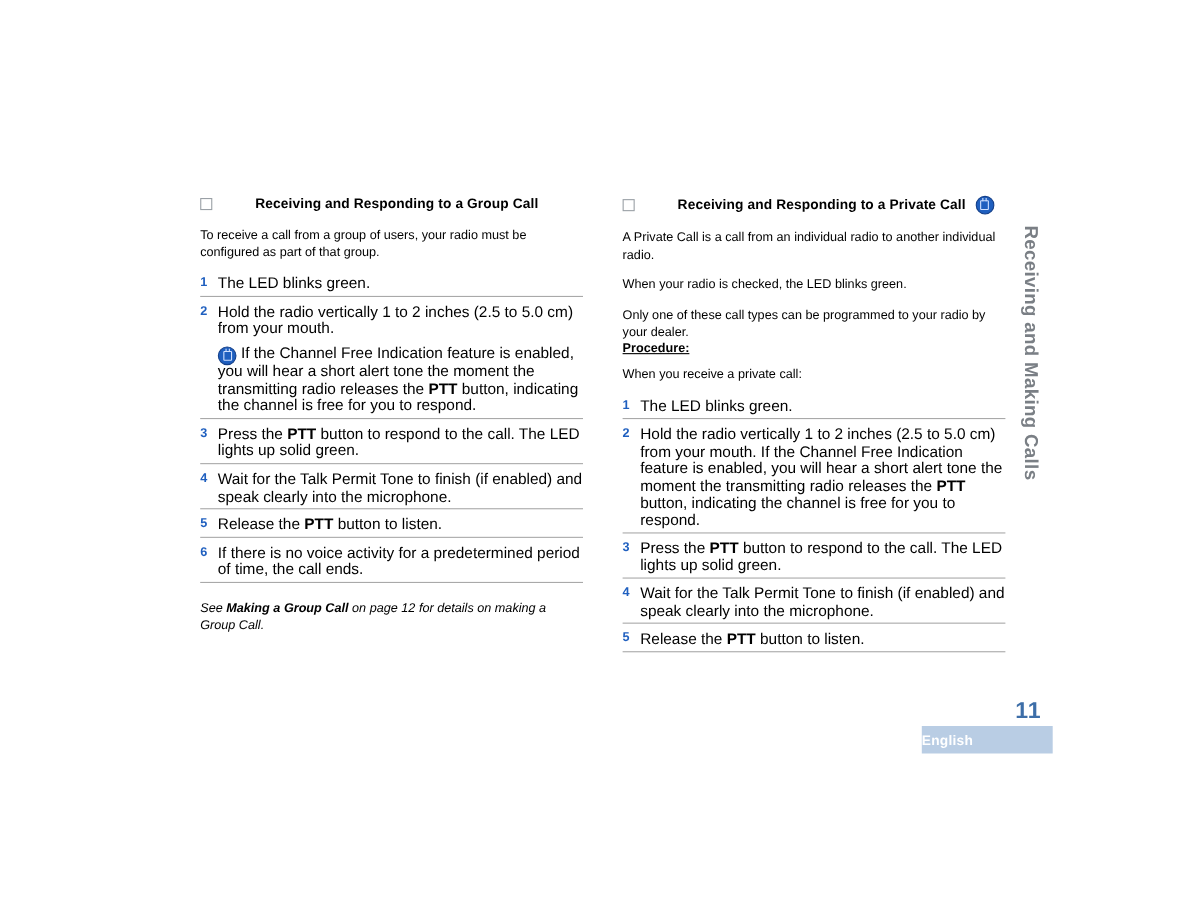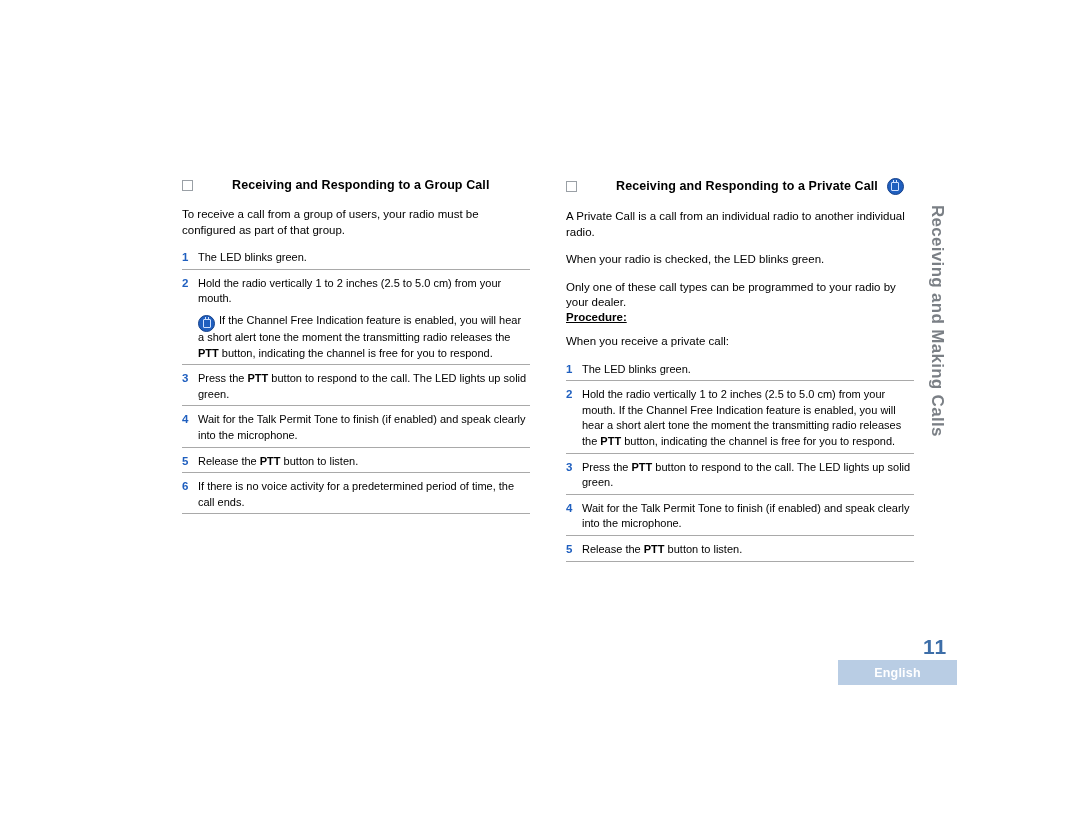--- a/index.html
+++ b/index.html
@@ -114,21 +114,21 @@
   }
   .step .num {
     flex: 0 0 16px;
     font-size: 11.5px;
     color: #1f5fbf;
     font-weight: bold;
     line-height: 15.6px;
     text-align: left;
   }
   .step .txt {
-    font-size: 11px;
+    font-size: 14px;
     line-height: 15.6px;
     flex: 1 1 auto;
   }
   .step b { font-weight: bold; }
 
   
   .note {
     margin-top: 6px;
     display: block;
   }
@@ -181,21 +181,21 @@
     left: 838px;
     top: 660px;
     width: 119px;
     height: 25px;
     background: #b9cde4;
     color: #ffffff;
     font-size: 12.5px;
     font-weight: bold;
     display: flex;
     align-items: center;
-    justify-content: center;
+    justify-content: flex-start;
     letter-spacing: .2px;
   }
 </style>
 </head>
 <body>
 
 <div class="page">
 
   <div class="col col-left">
 
@@ -226,20 +226,21 @@
         <div class="step">
           <div class="num">5</div>
           <div class="txt"><span>Release the </span><b>PTT</b><span> button to listen.</span></div>
         </div>
         <div class="step">
           <div class="num">6</div>
           <div class="txt"><span>If there is no voice activity for a predetermined period of time, the call ends.</span></div>
         </div>
       </div>
 
+    <p class="see-also" id="left-see-also"><span>See </span><b>Making a Group Call</b><span> on page 12 for details on making a Group Call.</span></p>
   </div>
 
   <div class="col col-right">
 
     <div class="sec-head">
       <span class="bullet"></span>
       <span class="htext">Receiving and Responding to a Private Call</span>
       <span class="ricon"></span>
     </div>
 

